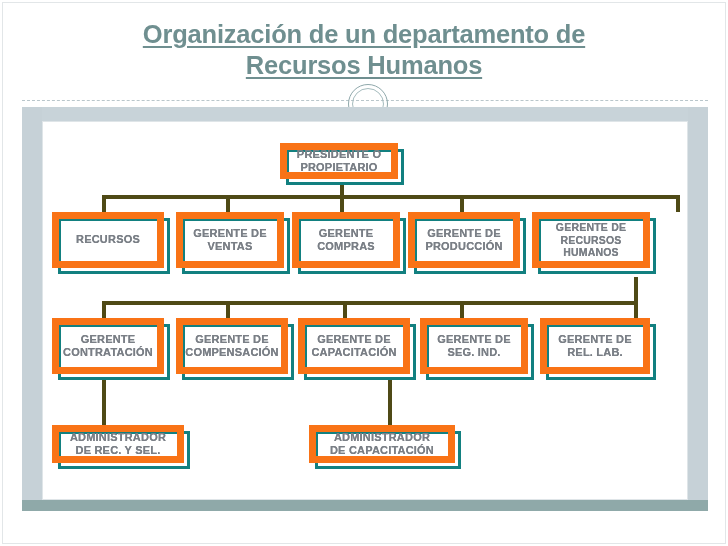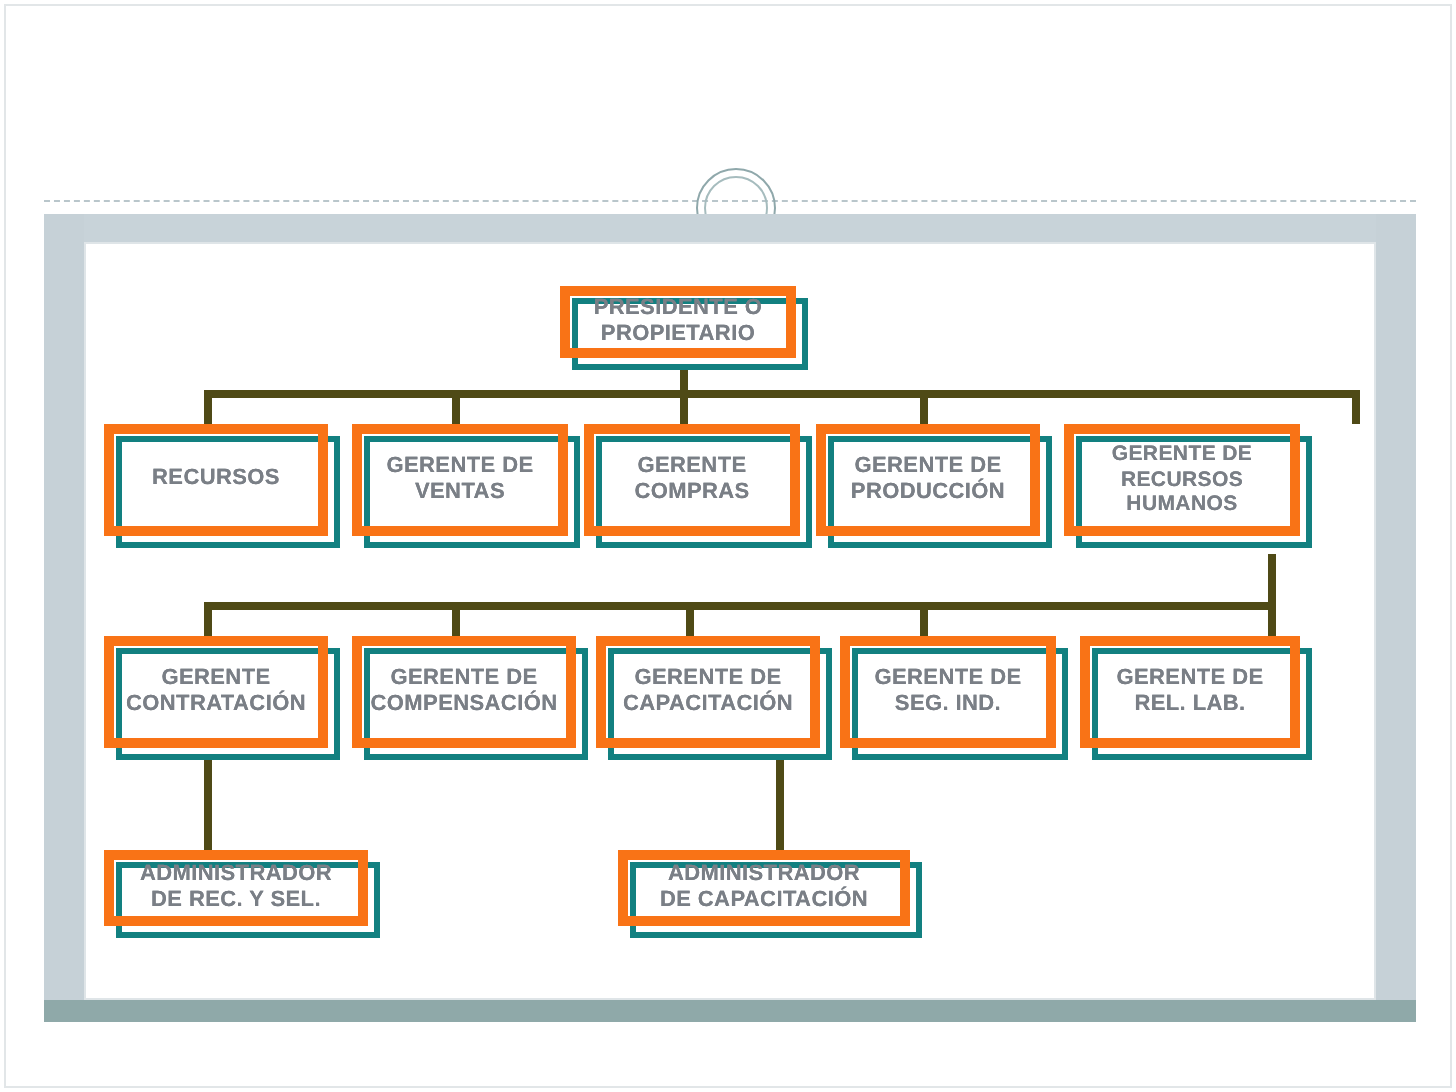--- a/index.html
+++ b/index.html
@@ -96,21 +96,21 @@
   
   .node{position:absolute;}
   .node .shadow{        
     position:absolute;left:6px;top:6px;right:-6px;bottom:-6px;
     border:3px solid #128080;
     background:#ffffff;
     box-sizing:border-box;
   }
   .node .front{         
     position:absolute;left:0;top:0;right:0;bottom:0;
-    border:5px solid #f97316;
+    border:7px solid #f97316;
     background:transparent;
     box-sizing:border-box;
     display:flex;align-items:center;justify-content:center;
     text-align:center;
   }
   .node .label{
     position:relative;
     color:#7a7f86;
     font-size:11px;
     font-weight:bold;
@@ -127,20 +127,24 @@
   .conn.v{width:4px;}
   .conn.h{height:4px;}
 </style>
 </head>
 <body>
 
 <div id="slide">
 
   <div id="page-border"></div>
 
+  <div id="header">
+    <div id="title">Organización  de un departamento de
+Recursos Humanos</div>
+  </div>
 
   <div id="divider"></div>
   <div id="ring-outer"></div>
   <div id="ring-inner"></div>
 
   <div id="band"></div>
   <div id="rail-left"></div>
   <div id="rail-right"></div>
   <div id="bottom-bar"></div>
 

